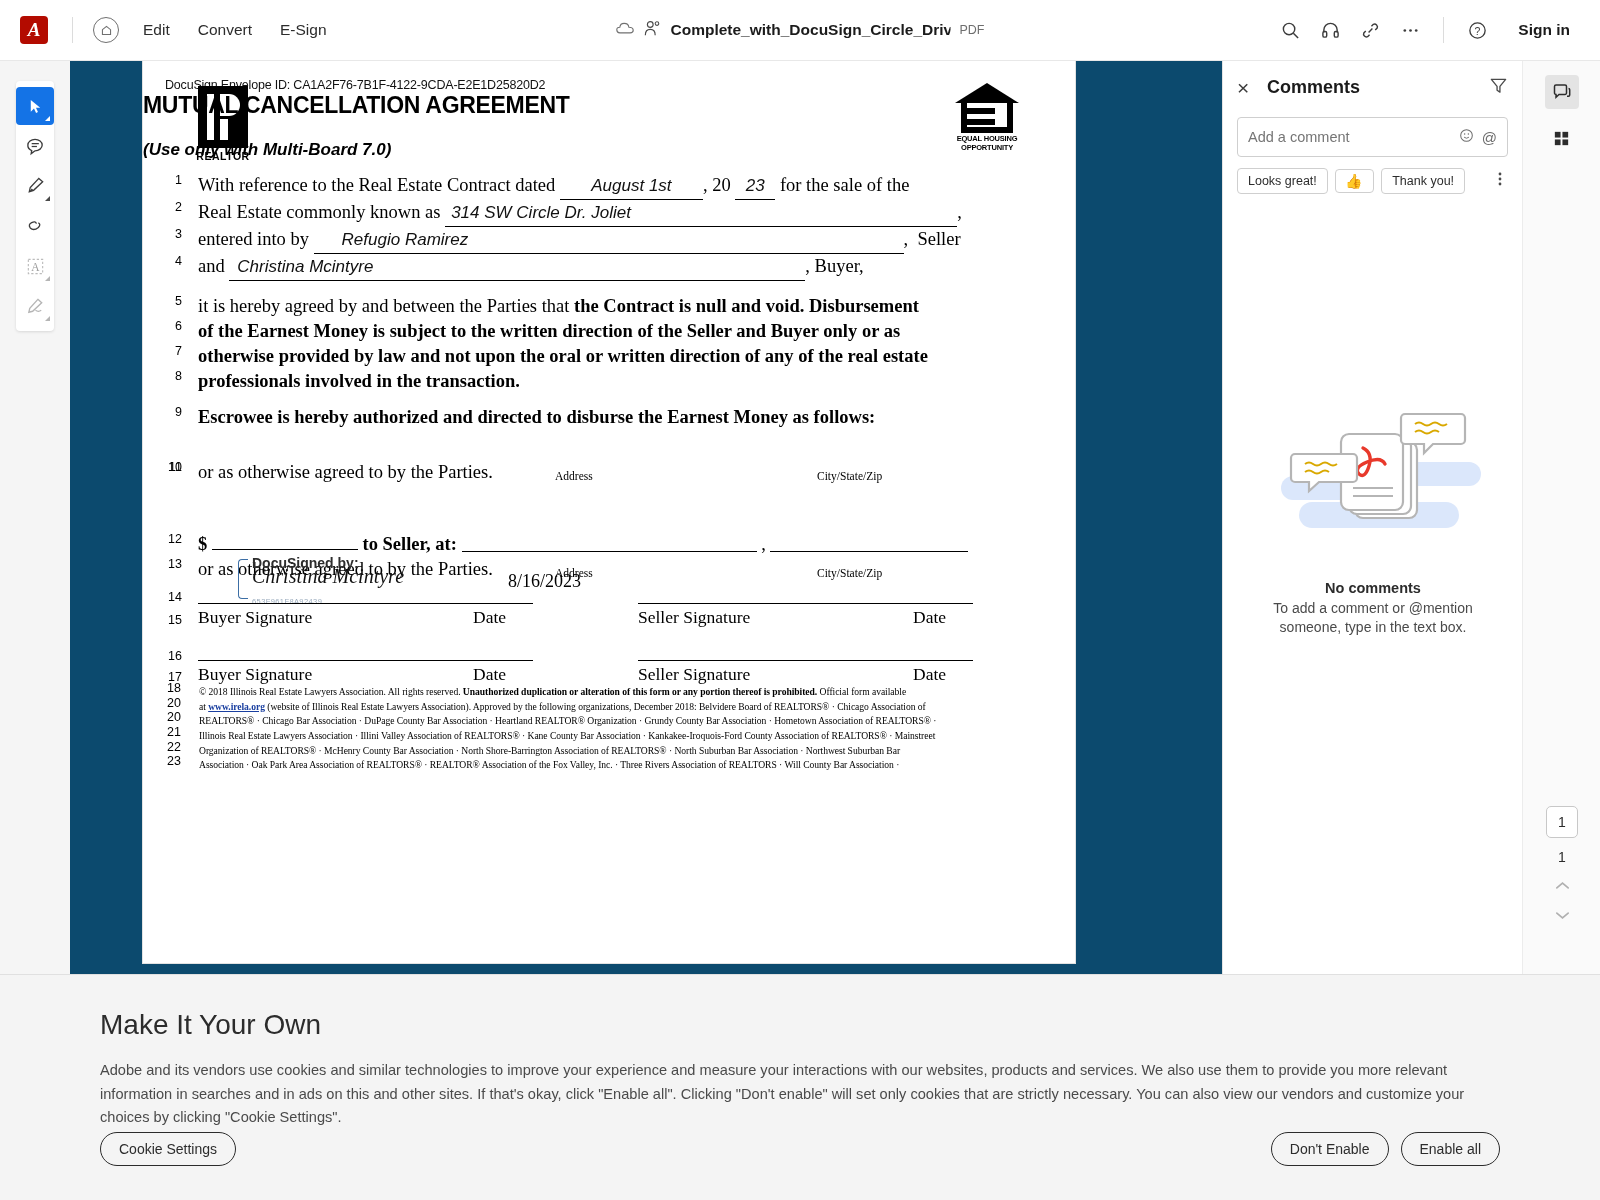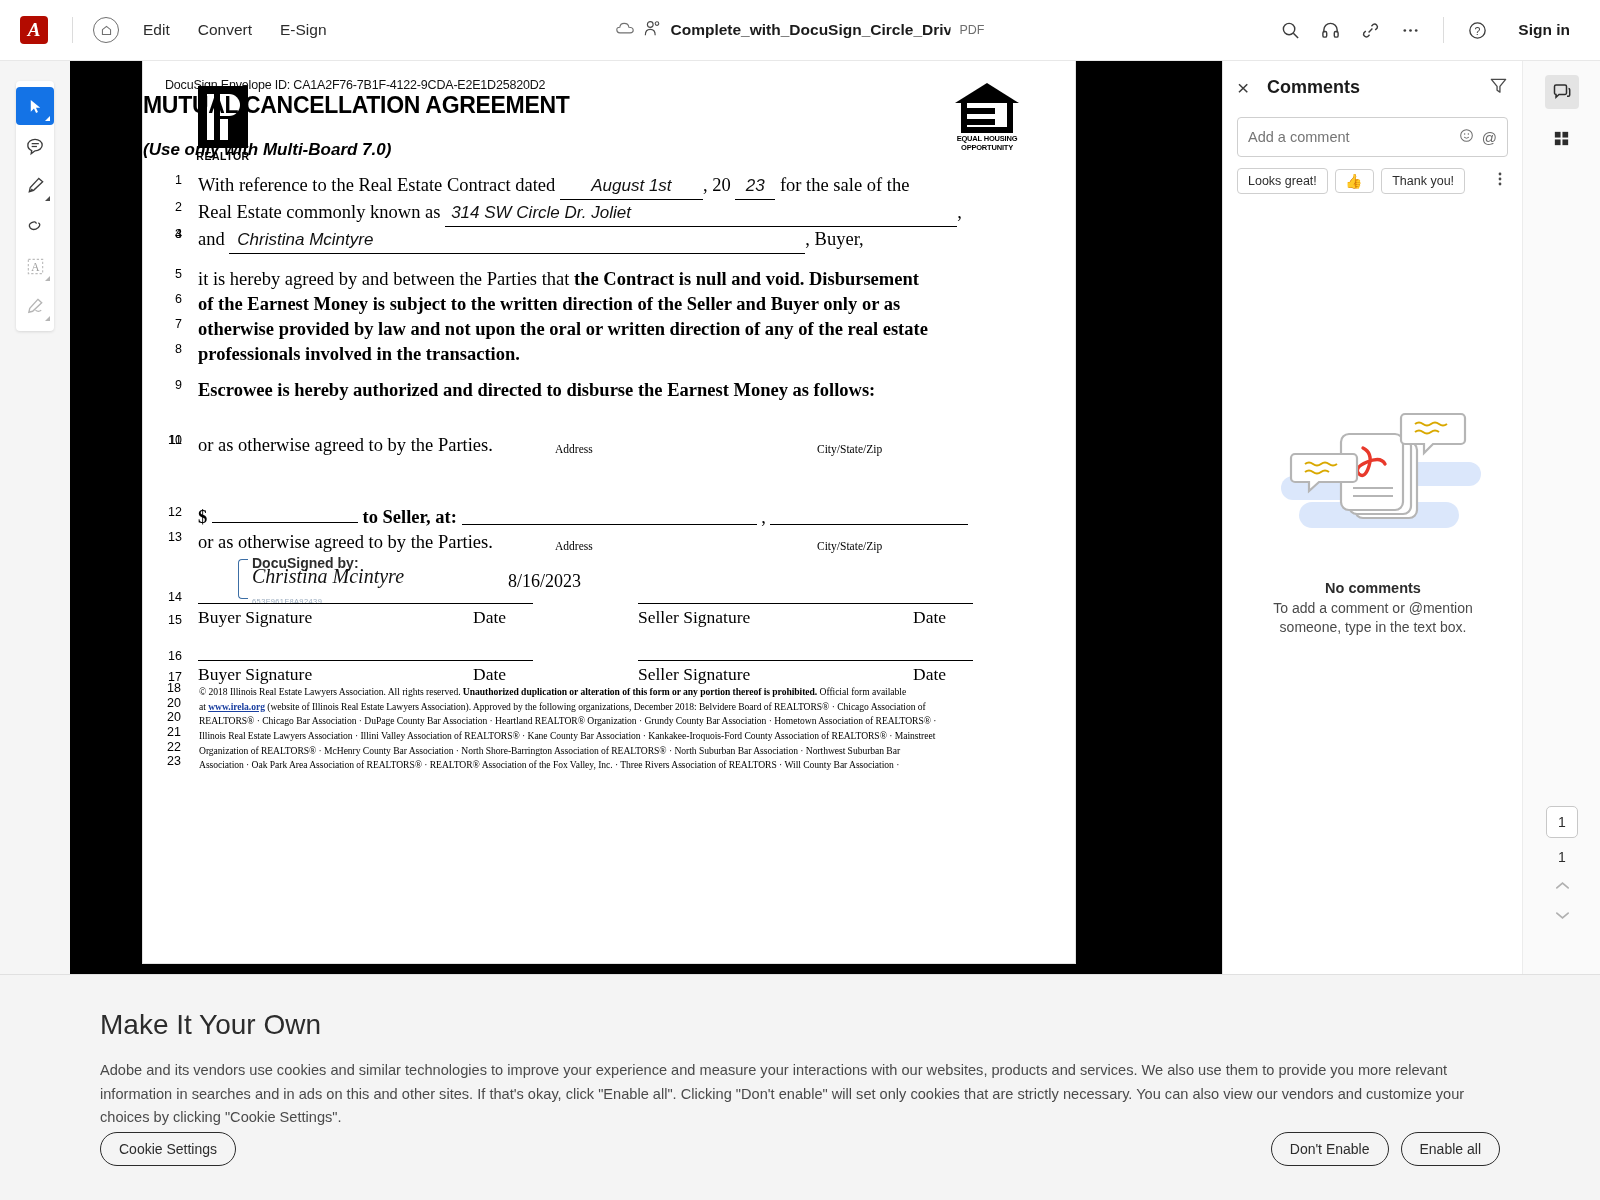--- a/index.html
+++ b/index.html
@@ -75,21 +75,21 @@
     position: absolute; right: 4px; bottom: 4px;
     width: 0; height: 0; border-left: 5px solid transparent;
   }
   .tool.active .corner { border-bottom: 5px solid #ffffff; }
   .tool .corner.dark { border-bottom: 5px solid #4a4a4a; }
   .tool .corner.gray { border-bottom: 5px solid #b5b5b5; }
 
   
   .viewport {
     position: absolute; top: 61px; left: 70px;
-    width: 1152px; height: 1139px; background: #000000;
+    width: 1152px; height: 1139px; background: #0c4a6e;
     overflow: hidden;
   }
   .page {
     position: absolute; top: 0; left: 73px; width: 932px; height: 902px;
     background: #ffffff; box-shadow: 0 0 0 1px #e2e2e2;
   }
   .envelope-id {
     position: absolute; top: 17px; left: 22px;
     font-family: "Liberation Sans", sans-serif; font-size: 12.5px;
     color: #111; letter-spacing: -0.2px; white-space: nowrap;
@@ -473,20 +473,25 @@
         <div class="ln">
           <span class="lnum">2</span>
           <span class="ltxt">
             <span>Real Estate commonly known as</span>
             <span class="fill" style="width:512px;text-align:left;padding-left:6px">314 SW Circle Dr. Joliet</span><span>,</span>
           </span>
         </div>
 
         <div class="ln">
           <span class="lnum">3</span>
+          <span class="ltxt">
+            <span>entered into by</span>
+            <span class="fill" style="width:590px;text-align:left;padding-left:28px">Refugio Ramirez</span><span>,</span>
+            &nbsp;<span>Seller</span>
+          </span>
         </div>
 
         <div class="ln">
           <span class="lnum">4</span>
           <span class="ltxt">
             <span>and</span>
             <span class="fill" style="width:576px;text-align:left;padding-left:8px">Christina Mcintyre</span><span>, Buyer,</span>
           </span>
         </div>
 

